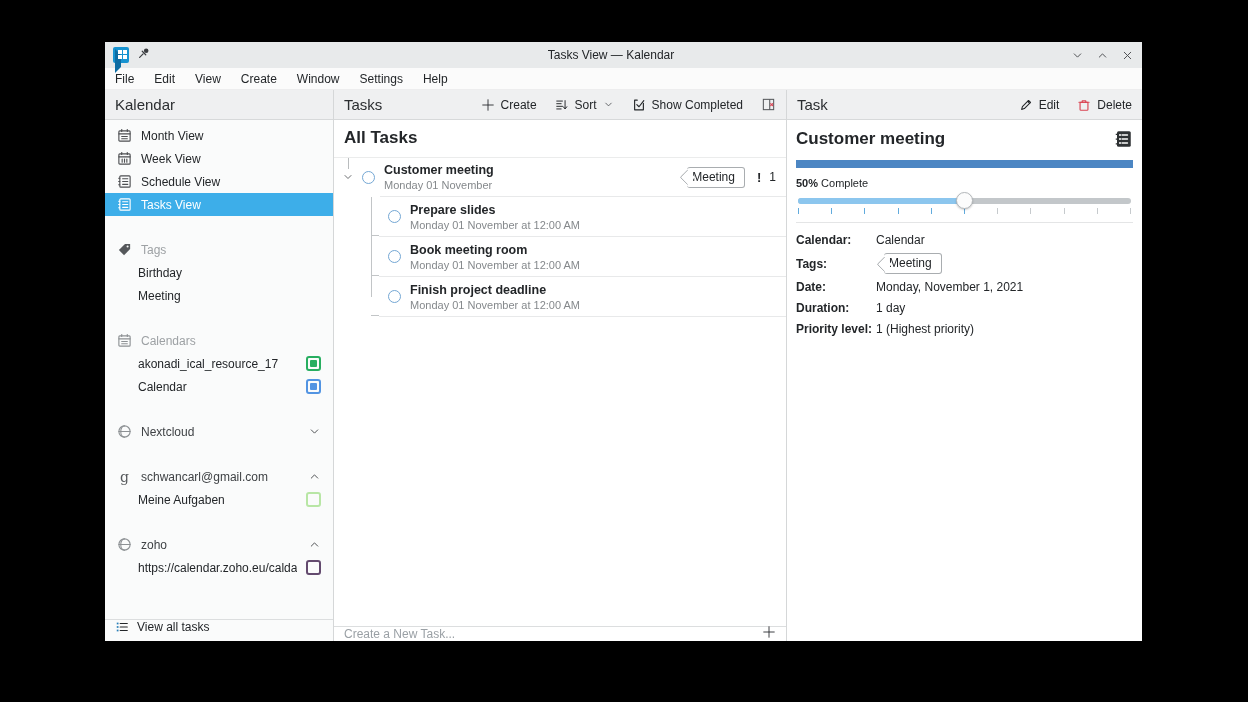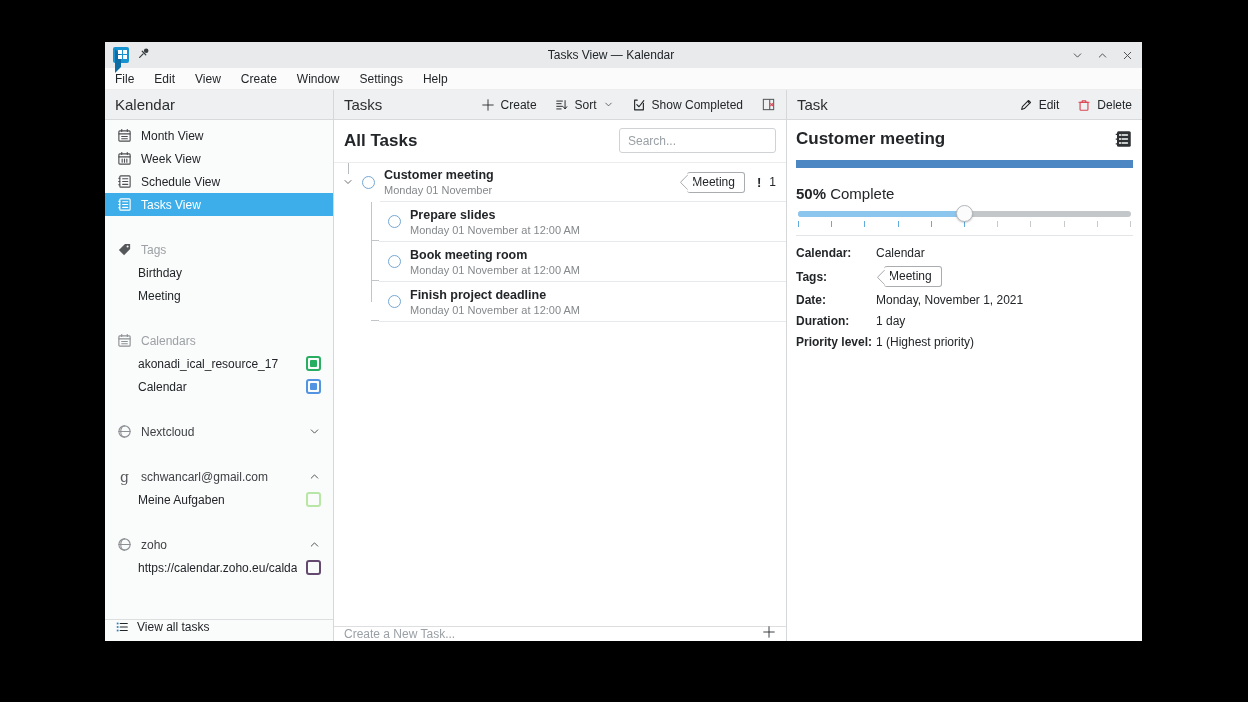--- a/index.html
+++ b/index.html
@@ -84,21 +84,21 @@
   .sub-row{display:flex;align-items:center;min-height:39px;padding-left:54px;position:relative}
   .sub-row::after{content:"";position:absolute;left:37px;bottom:0;width:8px;height:1px;background:#c2c5c7}
   .tasks-footer{height:15px;border-top:1px solid #dcdedf;display:flex;align-items:center;padding:0 10px;flex:0 0 auto}
   .newtask{flex:1;border:none;outline:none;background:transparent;font-size:12px;font-family:"Liberation Sans",sans-serif;color:#232629}
   .newtask::placeholder{color:#9aa0a5}
   
   .detail-body{padding:9px 9px 0 9px;flex:1}
   .d-title-row{display:flex;align-items:flex-start;justify-content:space-between}
   .d-title{font-size:17px;font-weight:bold}
   .blue-bar{height:8px;background:var(--progress-blue);margin-top:7px}
-  .pct-line{margin-top:17px;font-size:15px}
+  .pct-line{margin-top:9px;font-size:11px}
   .pct-line b{font-weight:bold}
   .slider{position:relative;height:18px;margin-top:4px}
   .slider .track{position:absolute;left:2px;right:2px;top:5px;height:6px;border-radius:3px;background:#c3c7ca}
   .slider .fillbar{position:absolute;left:2px;top:5px;height:6px;border-radius:3px 0 0 3px;background:var(--slider-fill)}
   .slider .handle{position:absolute;top:-1px;width:17px;height:17px;border-radius:50%;background:#fcfcfc;border:1px solid #b4b8bb;box-shadow:0 1px 2px rgba(0,0,0,.2)}
   .ticks{display:flex;justify-content:space-between;padding:0 2px;margin-top:-3px}
   .tick{width:1px;height:6px;background:#c6cacd}
   .tick.b{background:#62abdd}
   .d-divider{height:1px;background:#e4e5e6;margin-top:8px}
   .fields{margin-top:9px;display:flex;flex-direction:column;gap:5px;font-size:12px}
@@ -380,21 +380,20 @@
                     <line x1="10.3" y1="7" x2="12.5" y2="9.2"></line>
                     <line x1="12.5" y1="7" x2="10.3" y2="9.2"></line>
                   </g>
                 </svg>
             </span>
           </div>
         </div>
 
         <div class="heading-row">
           <span class="all-tasks">All Tasks</span>
-          <input class="search" type="text" placeholder="Search..." style="">
         </div>
 
         <div class="task-list">
           <div class="parent-row">
             <span class="expander">
               <svg class="lineic" width="12" height="12" viewBox="0 0 16 16" style="color:#5b5e61">
                   <polyline points="4,6 8,10 12,6"></polyline>
                 </svg>
             </span>
             <span class="todo-circle"></span>

